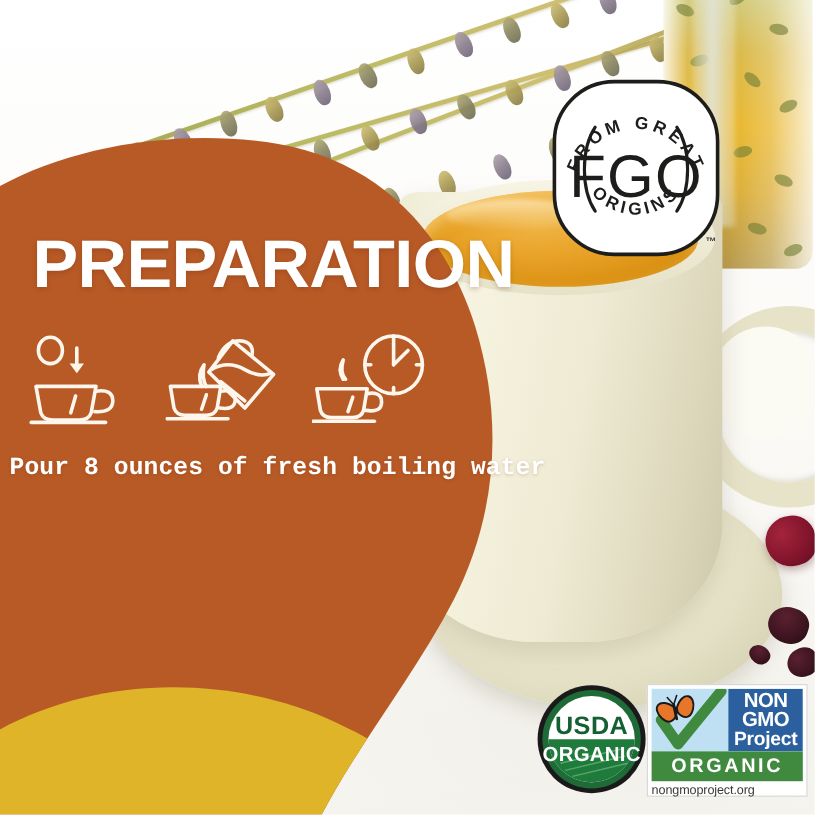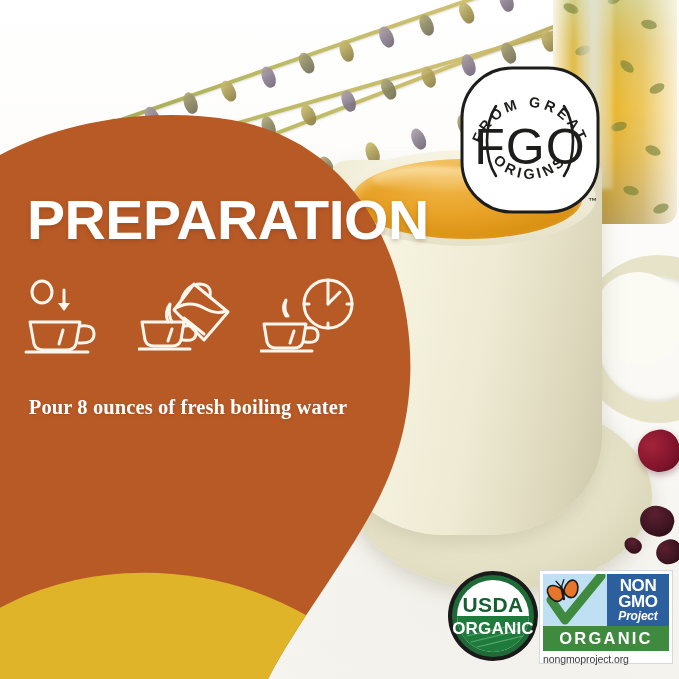--- a/index.html
+++ b/index.html
@@ -200,28 +200,28 @@
     left: 16px; top: 278px;
     width: 340px;
     display: flex;
     justify-content: space-between;
     align-items: flex-end;
   }
   .prep-icon { width: 96px; height: 78px; }
 
   .body-text {
     position: absolute;
-    left: 8px; top: 392px;
+    left: 8px; top: 375px;
     width: 360px;
     text-align: center;
     color: #ffffff;
     font-size: 20.5px;
     font-weight: 700;
     line-height: 1.52;
-    font-family: Liberation Serif, serif;
+    font-family: Liberation Mono, monospace;
     letter-spacing: .1px;
     text-shadow: 0 1px 3px rgba(90,40,12,.22);
   }
   .body-text div { white-space: nowrap; }
 
   
   .fgo {
     position: absolute;
     left: 456px; top: 62px;
     width: 148px; height: 156px;
@@ -264,21 +264,21 @@
     color: #ffffff;
     display: flex;
     flex-direction: column;
     align-items: center;
     justify-content: center;
     line-height: .96;
     padding: 2px 0;
   }
   .ng-non  { font-size: 17px; font-weight: 700; letter-spacing: -.4px; }
   .ng-gmo  { font-size: 17px; font-weight: 700; letter-spacing: -.4px; }
-  .ng-proj { font-size: 12px; font-weight: 700; letter-spacing: -.2px; font-style: italic; }
+  .ng-proj { font-size: 16px; font-weight: 700; letter-spacing: -.2px; }
   .ng-verified {
     background: #3f8a3f;
     color: #ffffff;
     text-align: center;
     font-size: 16.5px;
     font-weight: 700;
     letter-spacing: 2.2px;
     line-height: 1.35;
     padding: 1px 0 2px;
   }

